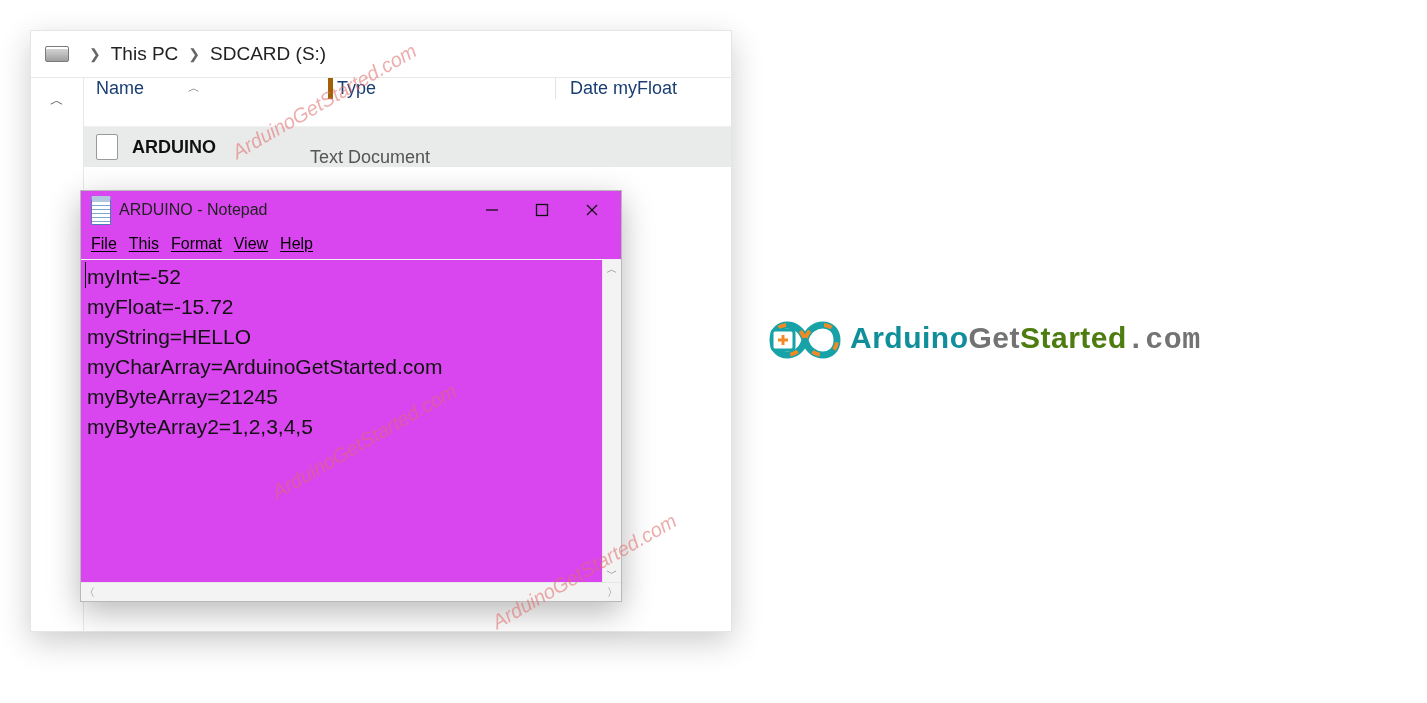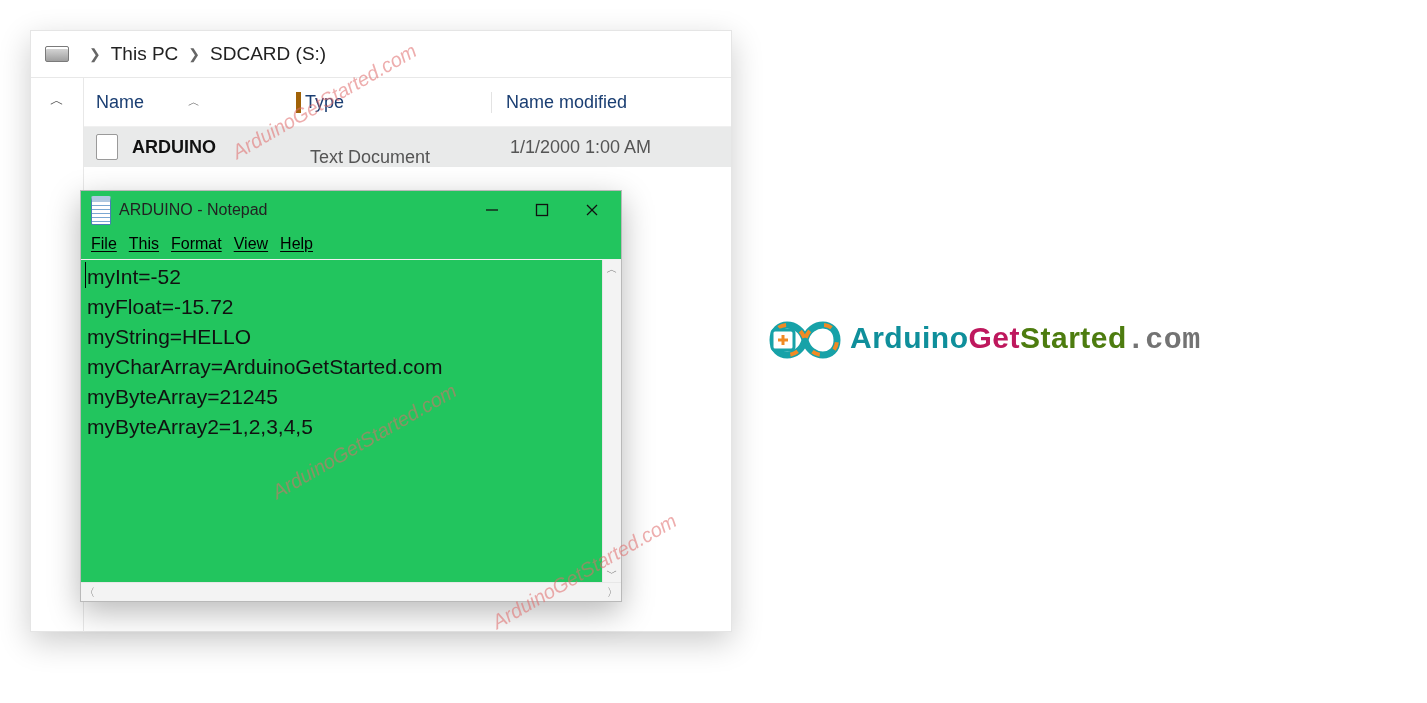--- a/index.html
+++ b/index.html
@@ -51,25 +51,26 @@
     display: flex;
     justify-content: center;
     padding-top: 14px;
     font-size: 14px;
     color: #555;
   }
   .explorer-main { flex: 1; }
   .columns {
     display: flex;
     height: 48px;
-    align-items: center;
+    align-items: flex-start;
     font-size: 18px;
     color: #1a3e72;
     border-bottom: 1px solid #f0f0f0;
     padding-left: 12px;
+    gap: 32px;
   }
   .col-name   { width: 200px; display: flex; align-items: center; }
   .col-type   { width: 186px; border-left: 5px solid #a16207; padding-left: 4px; }
   .col-date   { flex: 1;      border-left: 1px solid #e3e3e3; padding-left: 14px; }
   .sort-caret { margin-left: 44px; font-size: 12px; color: #555; }
   .file-row {
     display: flex;
     align-items: center;
     height: 40px;
     background: #e9eaea;
@@ -91,21 +92,21 @@
     position: relative;
   }
 
   
   .notepad {
     position: absolute;
     left: 80px;
     top: 190px;
     width: 540px;
     height: 410px;
-    background: #22c55e;
+    background: #d946ef;
     border: 1px solid #b9b9b9;
     box-shadow: 0 10px 30px rgba(0,0,0,0.28);
     display: flex;
     flex-direction: column;
   }
   .np-titlebar {
     height: 38px;
     display: flex;
     align-items: center;
     padding: 0 4px 0 10px;
@@ -212,21 +213,21 @@
     top: 300px;
     display: flex;
     align-items: center;
   }
   .logo-text {
     font-size: 30px;
     font-weight: 700;
     letter-spacing: 0.5px;
   }
   .lt-a { color: #0f8f9b; }
-  .lt-g { color: #be185d; }
+  .lt-g { color: #737373; }
   .lt-s { color: #4d7c0f; }
   .lt-c { color: #737373; font-family: Liberation Mono, monospace; }
 </style>
 </head>
 <body>
 
 <div class="explorer">
   <div class="breadcrumb">
     <div class="drive-icon"></div>
     <span class="crumb-sep">❯</span>
@@ -238,29 +239,28 @@
     <div class="explorer-left">
       <span>︿</span>
     </div>
     <div class="explorer-main">
       <div class="columns">
         <div class="col-name">
           <span>Name</span>
           <span class="sort-caret">︿</span>
         </div>
         <div class="col-type">Type</div>
-        <div class="col-date">Name modified</div>
+        <div class="col-date">Date myFloat</div>
       </div>
       <div class="file-row">
         <div class="c-name">
           <div class="txt-icon"></div>
           <span>ARDUINO</span>
         </div>
         <div class="c-type">Text Document</div>
-        <div class="c-date">1/1/2000 1:00 AM</div>
       </div>
     </div>
   </div>
 </div>
 
 <div class="notepad">
   <div class="np-titlebar">
     <div class="np-icon"></div>
     <div class="np-title">ARDUINO - Notepad</div>
     <div class="win-btn">

